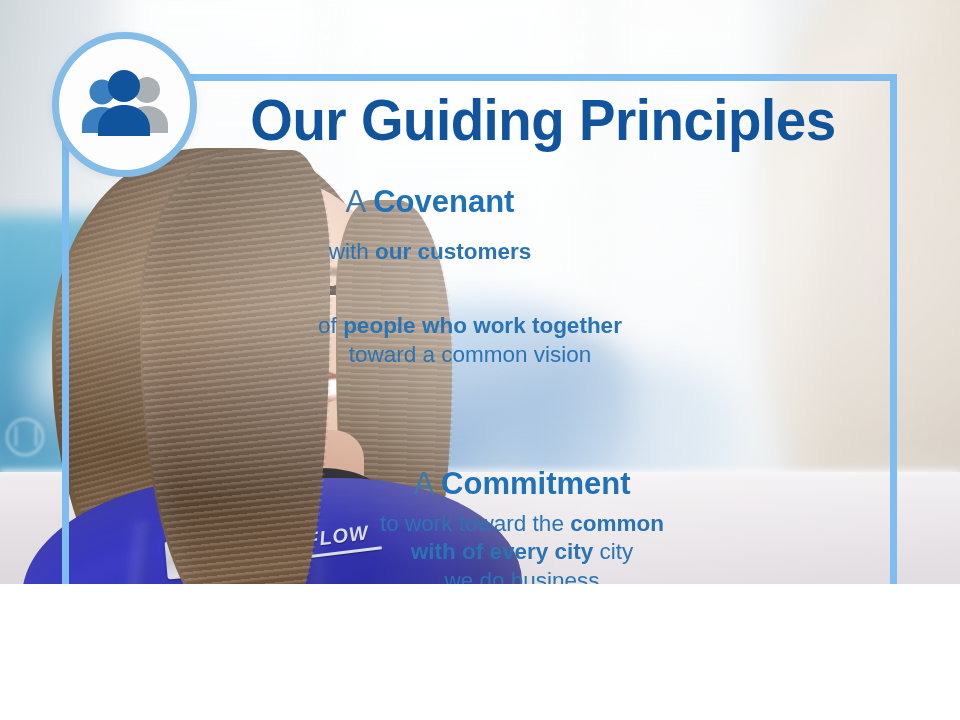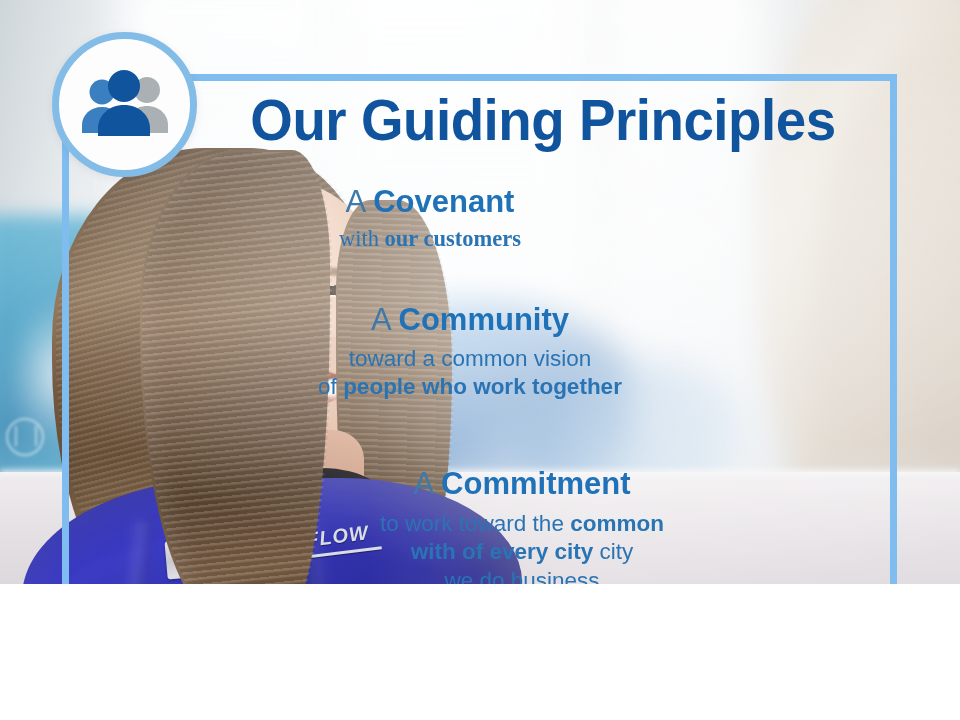--- a/index.html
+++ b/index.html
@@ -499,21 +499,21 @@
   .p-title .bold { font-weight: 700; color: #1f72b8; }
   .p-sub {
     font-size: 22.5px;
     line-height: 1.28;
     color: #2a74b4;
   }
   .p-sub .lite { font-weight: 400; }
   .p-sub .bold { font-weight: 700; }
 
   .pr-covenant   { left: 0px;  top: 186px; text-align: center; }
-  .pr-covenant .p-sub { margin-top: 6px; font-family: Liberation Serif, serif; }
+  .pr-covenant .p-sub { margin-top: 19px; }
 
   .pr-community  { left: 40px; top: 304px; text-align: center; }
   .pr-community .p-sub { margin-top: 8px; }
 
   .pr-commitment { left: 92px; top: 468px; text-align: center; }
   .pr-commitment .p-sub { margin-top: 9px; }
 </style>
 </head>
 <body>
 
@@ -608,29 +608,26 @@
   <div class="principle pr-covenant">
     <div class="p-title">
       <span class="lite">A </span><span class="bold">Covenant</span>
     </div>
     <div class="p-sub">
       <span class="lite">with </span><span class="bold">our customers</span>
     </div>
   </div>
 
   <div class="principle pr-community">
-    <div class="p-title">
-      <span class="lite">A </span><span class="bold">Community</span>
-    </div>
     <div class="p-sub">
       <div>
-        <span class="lite">toward a common vision</span>
+        <span class="lite">of </span><span class="bold">people who work together</span>
       </div>
       <div>
-        <span class="lite">of </span><span class="bold">people who work together</span>
+        <span class="lite">toward a common vision</span>
       </div>
     </div>
   </div>
 
   <div class="principle pr-commitment">
     <div class="p-title">
       <span class="lite">A </span><span class="bold">Commitment</span>
     </div>
     <div class="p-sub">
       <div>

